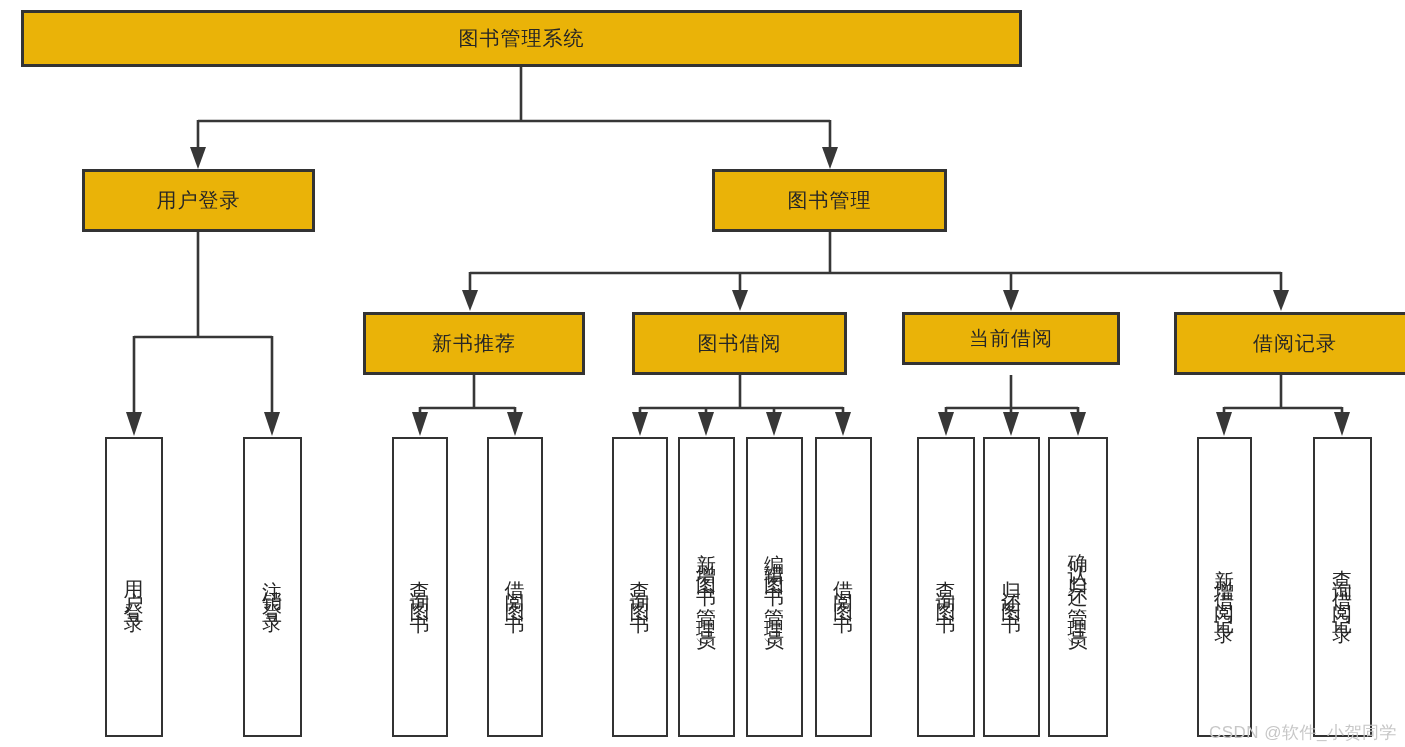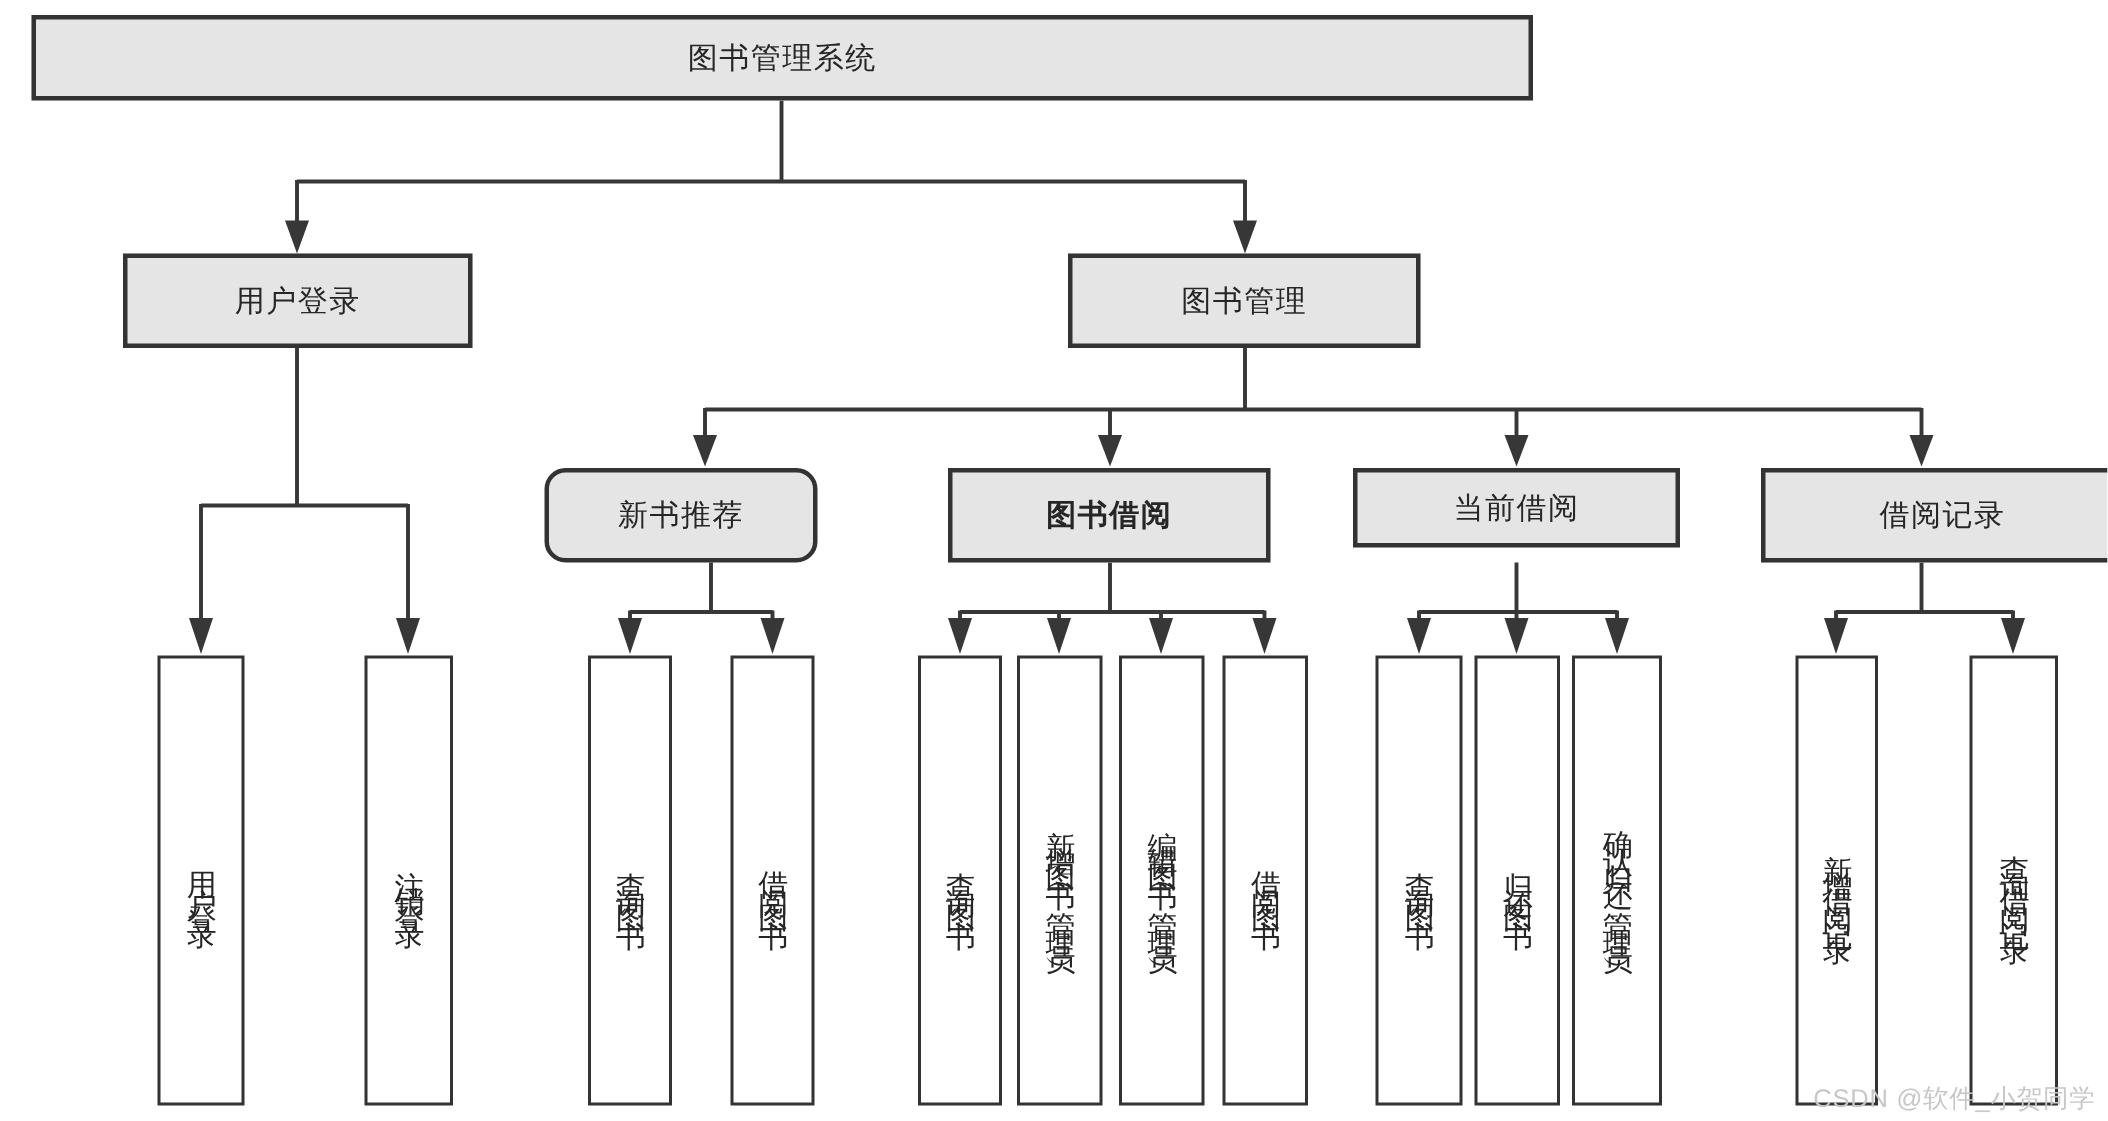--- a/index.html
+++ b/index.html
@@ -8,21 +8,21 @@
     width: 1405px;
     height: 747px;
     background: #ffffff;
     font-family: "Liberation Sans", "DejaVu Sans", sans-serif;
     overflow: hidden;
   }
   .stage svg { position: absolute; left: 0; top: 0; }
   .hnode {
     position: absolute;
     box-sizing: border-box;
-    background: #e5e5e5;
+    background: #eab308;
     border: 3px solid #333333;
     display: flex;
     align-items: center;
     justify-content: center;
     font-size: 20px;
     color: #262626;
     letter-spacing: 1px;
     white-space: nowrap;
   }
   .vnode {
@@ -91,22 +91,22 @@
       <polygon points="1216,412 1232,412 1224,436"></polygon>
       <polygon points="1334,412 1350,412 1342,436"></polygon>
     </g>
   </svg>
 
   <div class="hnode" style="left:21px; top:10px; width:1001px; height:57px;">图书管理系统</div>
 
   <div class="hnode" style="left:82px; top:169px; width:233px; height:63px;">用户登录</div>
   <div class="hnode" style="left:712px; top:169px; width:235px; height:63px;">图书管理</div>
 
-  <div class="hnode" style="left:363px; top:312px; width:182px; height:63px;border-radius:14px;">新书推荐</div>
-  <div class="hnode" style="left:632px; top:312px; width:215px; height:63px;font-weight:bold;">图书借阅</div>
+  <div class="hnode" style="left:363px; top:312px; width:222px; height:63px;">新书推荐</div>
+  <div class="hnode" style="left:632px; top:312px; width:215px; height:63px;">图书借阅</div>
   <div class="hnode" style="left:902px; top:312px; width:218px; height:53px;">当前借阅</div>
   <div class="hnode" style="left:1174px; top:312px; width:242px; height:63px;">借阅记录</div>
 
   <div class="vnode" style="left:105px; width:58px;">用户登录</div>
   <div class="vnode" style="left:243px; width:59px;">注销登录</div>
 
   <div class="vnode" style="left:392px; width:56px;">查询图书</div>
   <div class="vnode" style="left:487px; width:56px;">借阅图书</div>
 
   <div class="vnode" style="left:612px; width:56px;">查询图书</div>

